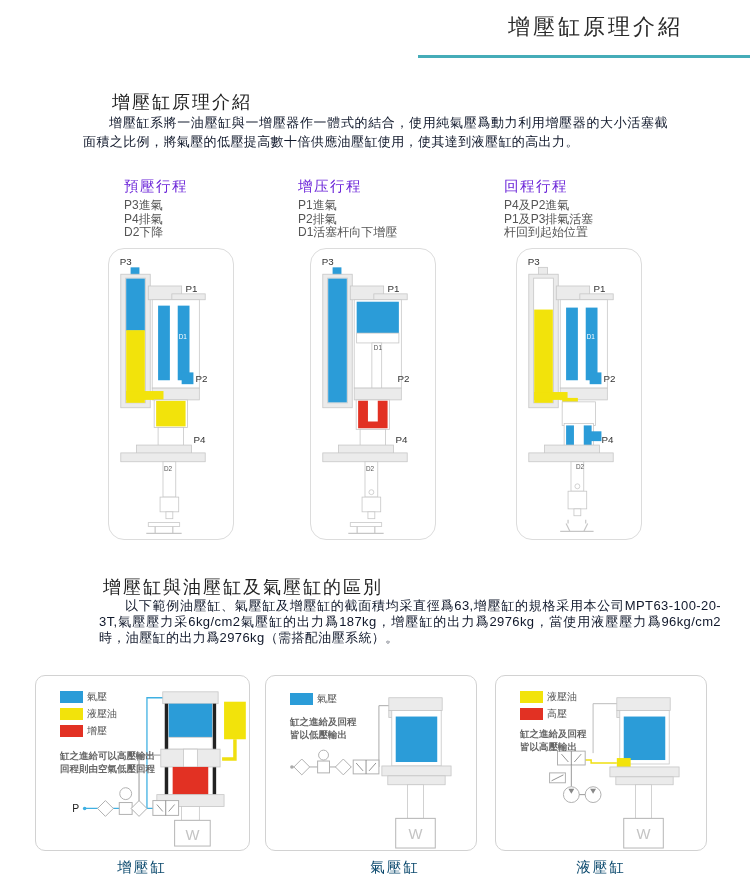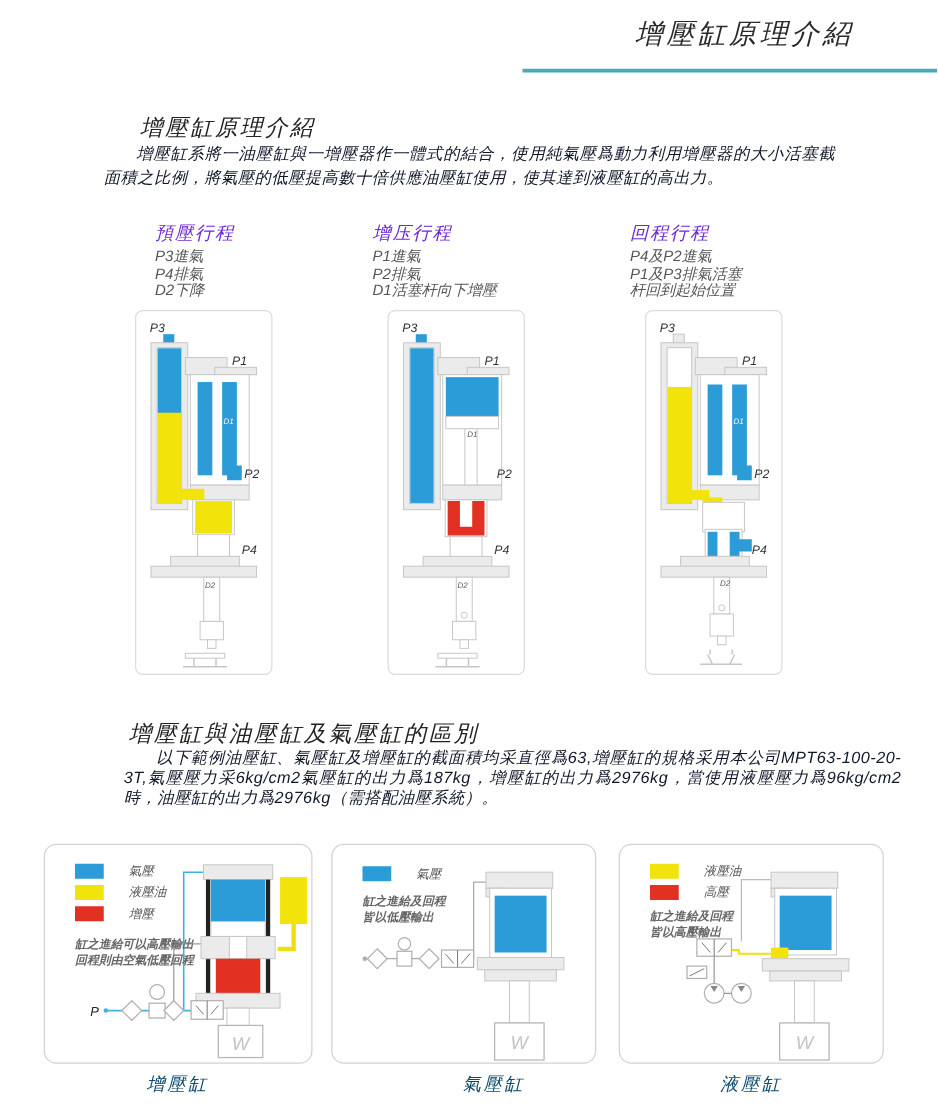--- a/index.html
+++ b/index.html
@@ -1,34 +1,34 @@
 <!DOCTYPE html>
 <html><head>
 <meta charset="utf-8">
 <style>
   html,body{margin:0;padding:0;background:#fff;}
   body{font-family:"Liberation Sans","DejaVu Sans",sans-serif;}
-  .page{position:relative;width:750px;height:892px;background:#fff;overflow:hidden;font-style:italic;}
+  .page{position:relative;width:750px;height:892px;background:#fff;overflow:hidden;}
   
   .h-title{position:absolute;right:67px;top:12px;font-size:22px;color:#2a2a2a;letter-spacing:3px;}
   .h-sub{position:absolute;right:67px;top:40px;font-size:10.5px;color:#666;}
   .h-rule{position:absolute;left:418px;right:0;top:55px;height:3px;background:#45ACB8;}
   
   .sec-title{position:absolute;font-size:18px;color:#222;letter-spacing:2px;}
   .body-text{position:absolute;font-size:13px;line-height:19px;color:#0f172a;text-indent:26px;letter-spacing:0.4px;text-align:justify;}
   
   .stage-head{position:absolute;top:177px;font-size:14.5px;color:#6d28d9;letter-spacing:1.5px;}
   .stage-lines{position:absolute;top:199px;font-size:12px;color:#555;line-height:13.5px;}
   
-  .diag-box{position:absolute;top:248px;width:110px;height:292px;border:1px solid #dcdcdc;border-radius:6px;box-sizing:border-box;}
+  .diag-box{position:absolute;top:248px;width:126px;height:292px;border:1px solid #dcdcdc;border-radius:16px;box-sizing:border-box;}
   .diag-box svg{position:absolute;left:0;top:0;width:108px;height:290px;}
   
   .cmp-box{position:absolute;top:675px;height:176px;border:1px solid #d2d2d2;border-radius:10px;box-sizing:border-box;background:#fff;}
   .cmp-box svg{position:absolute;left:0;top:0;width:100%;height:100%;}
-  .legend-row{position:absolute;left:24px;display:flex;align-items:center;gap:20px;font-size:10px;color:#555;}
+  .legend-row{position:absolute;left:24px;display:flex;align-items:center;gap:4px;font-size:10px;color:#555;}
   .swatch{width:23px;height:12px;flex:0 0 auto;}
   .bnote{position:absolute;left:24px;font-size:9.5px;font-weight:bold;color:#666;line-height:12.5px;}
   .caption{position:absolute;top:858px;font-size:14.5px;color:#0c4a6e;letter-spacing:2px;transform:translateX(-50%);}
   
   .gfill{fill:#ebebeb;stroke:#c6c6c6;stroke-width:0.8;}
   .wfill{fill:#ffffff;stroke:#c6c6c6;stroke-width:0.8;}
   .wbox{fill:#ffffff;stroke:#b5b5b5;stroke-width:1;}
   .sym{fill:#ffffff;stroke:#b0b0b0;stroke-width:1;}
   .plabel{font-size:10px;fill:#333;}
   .dlabel{font-size:6.5px;fill:#555;}

